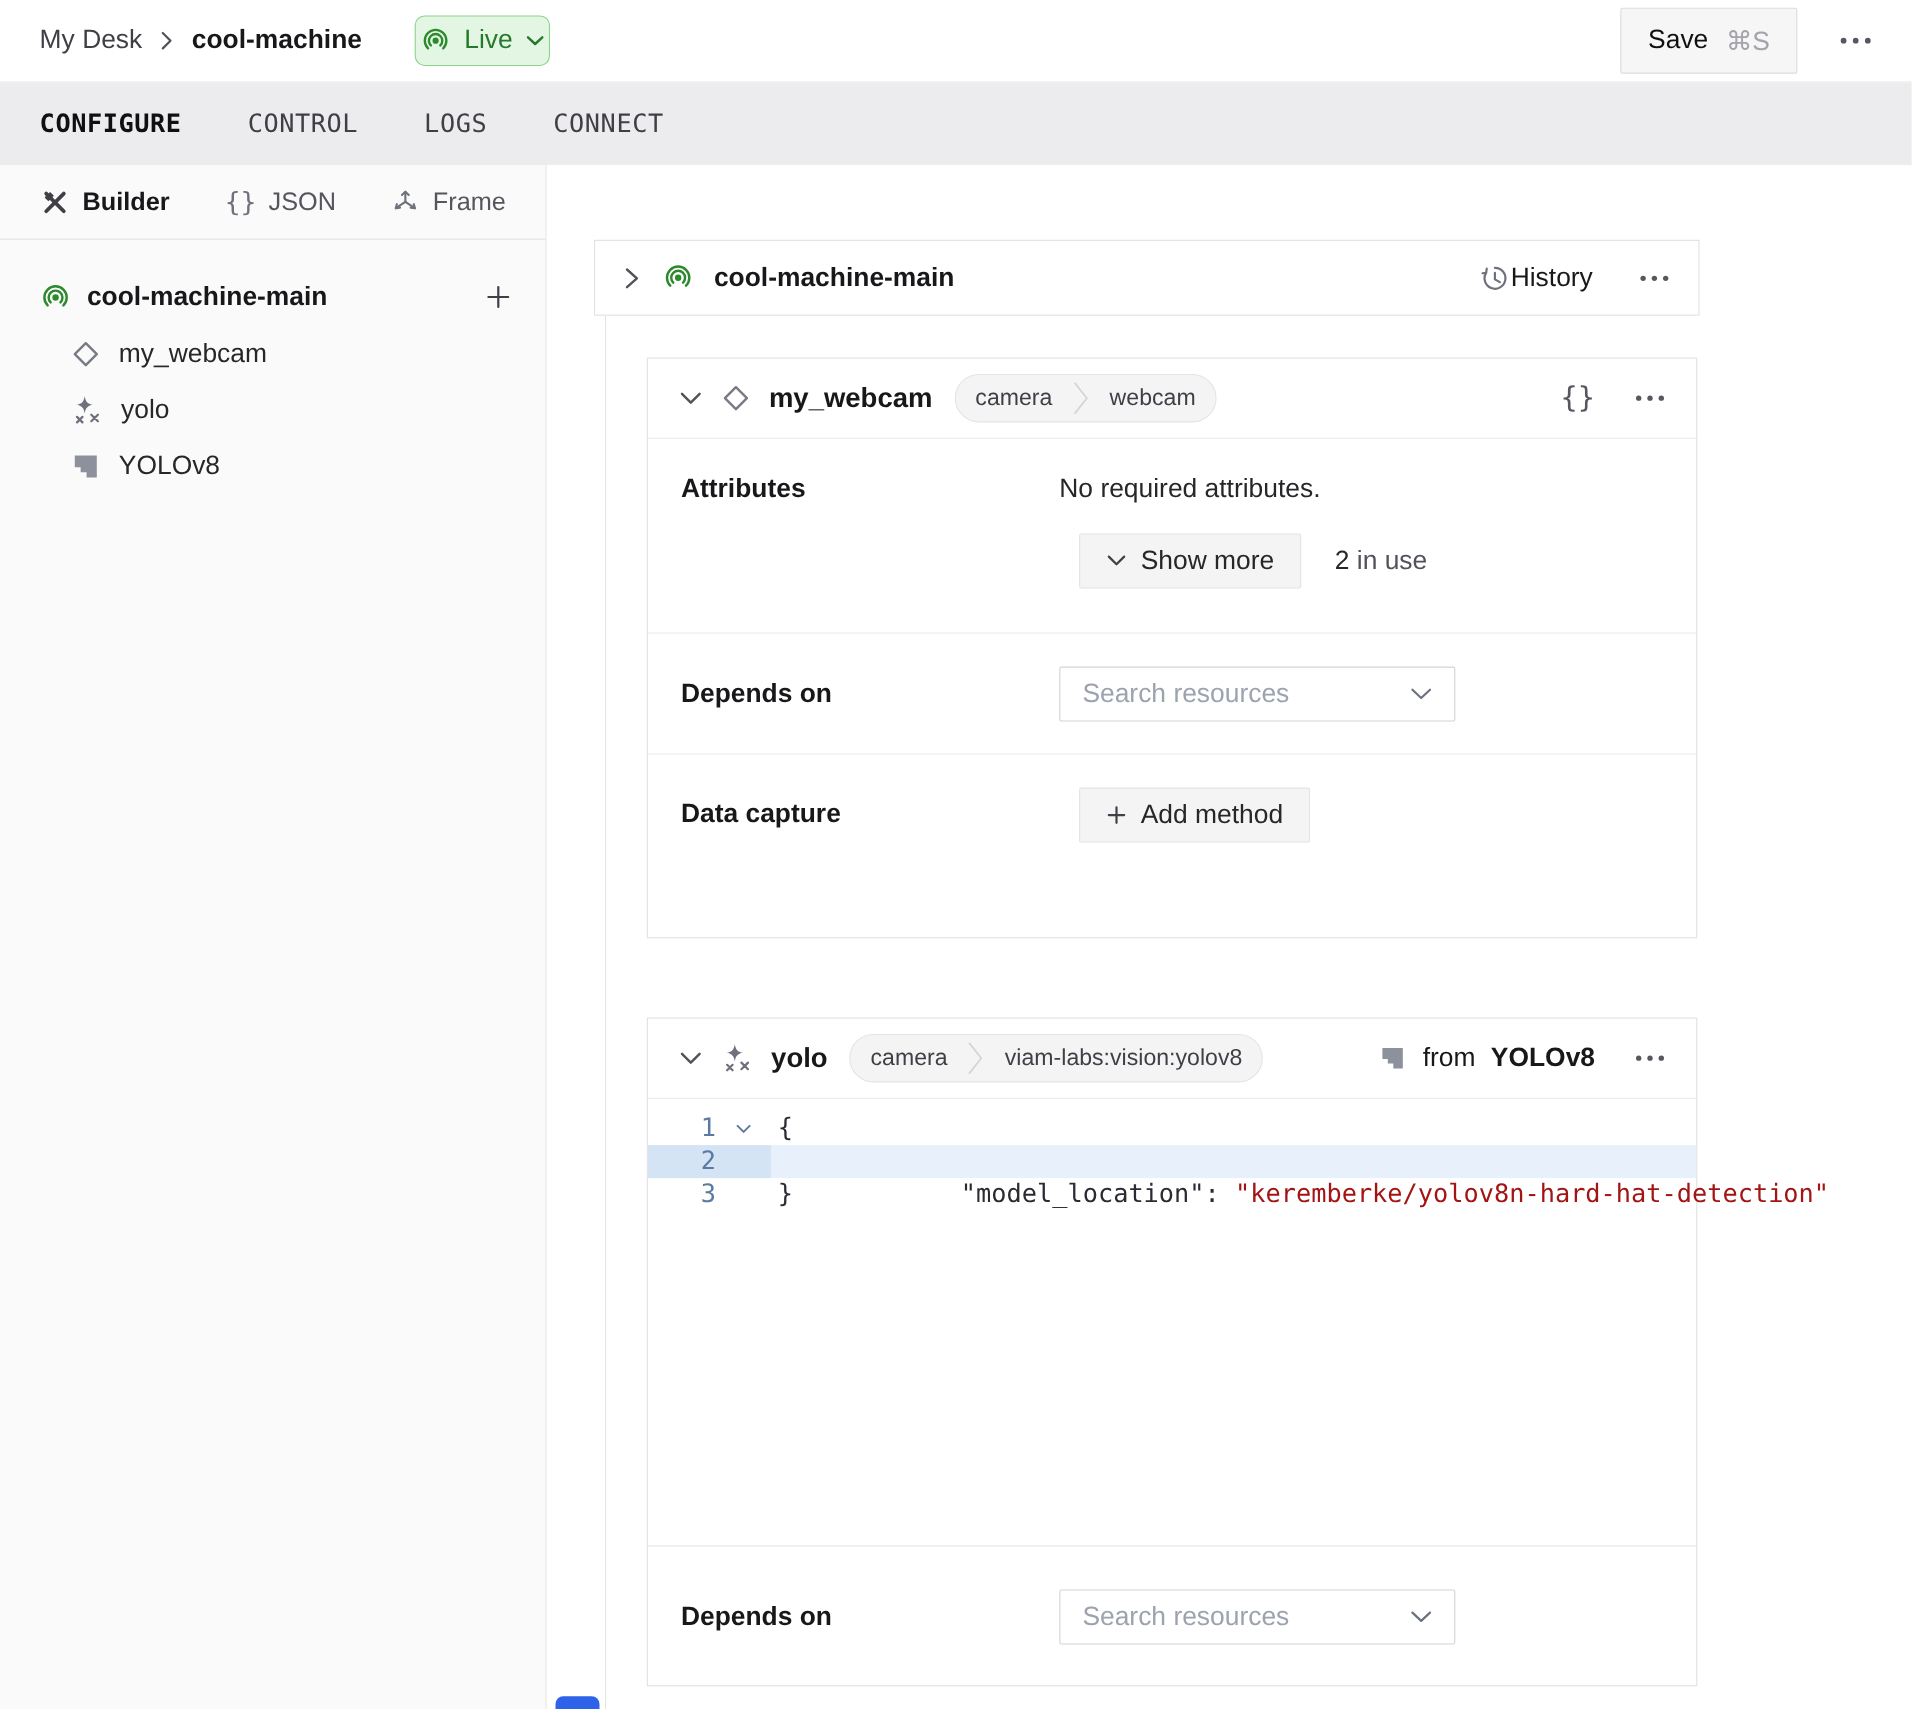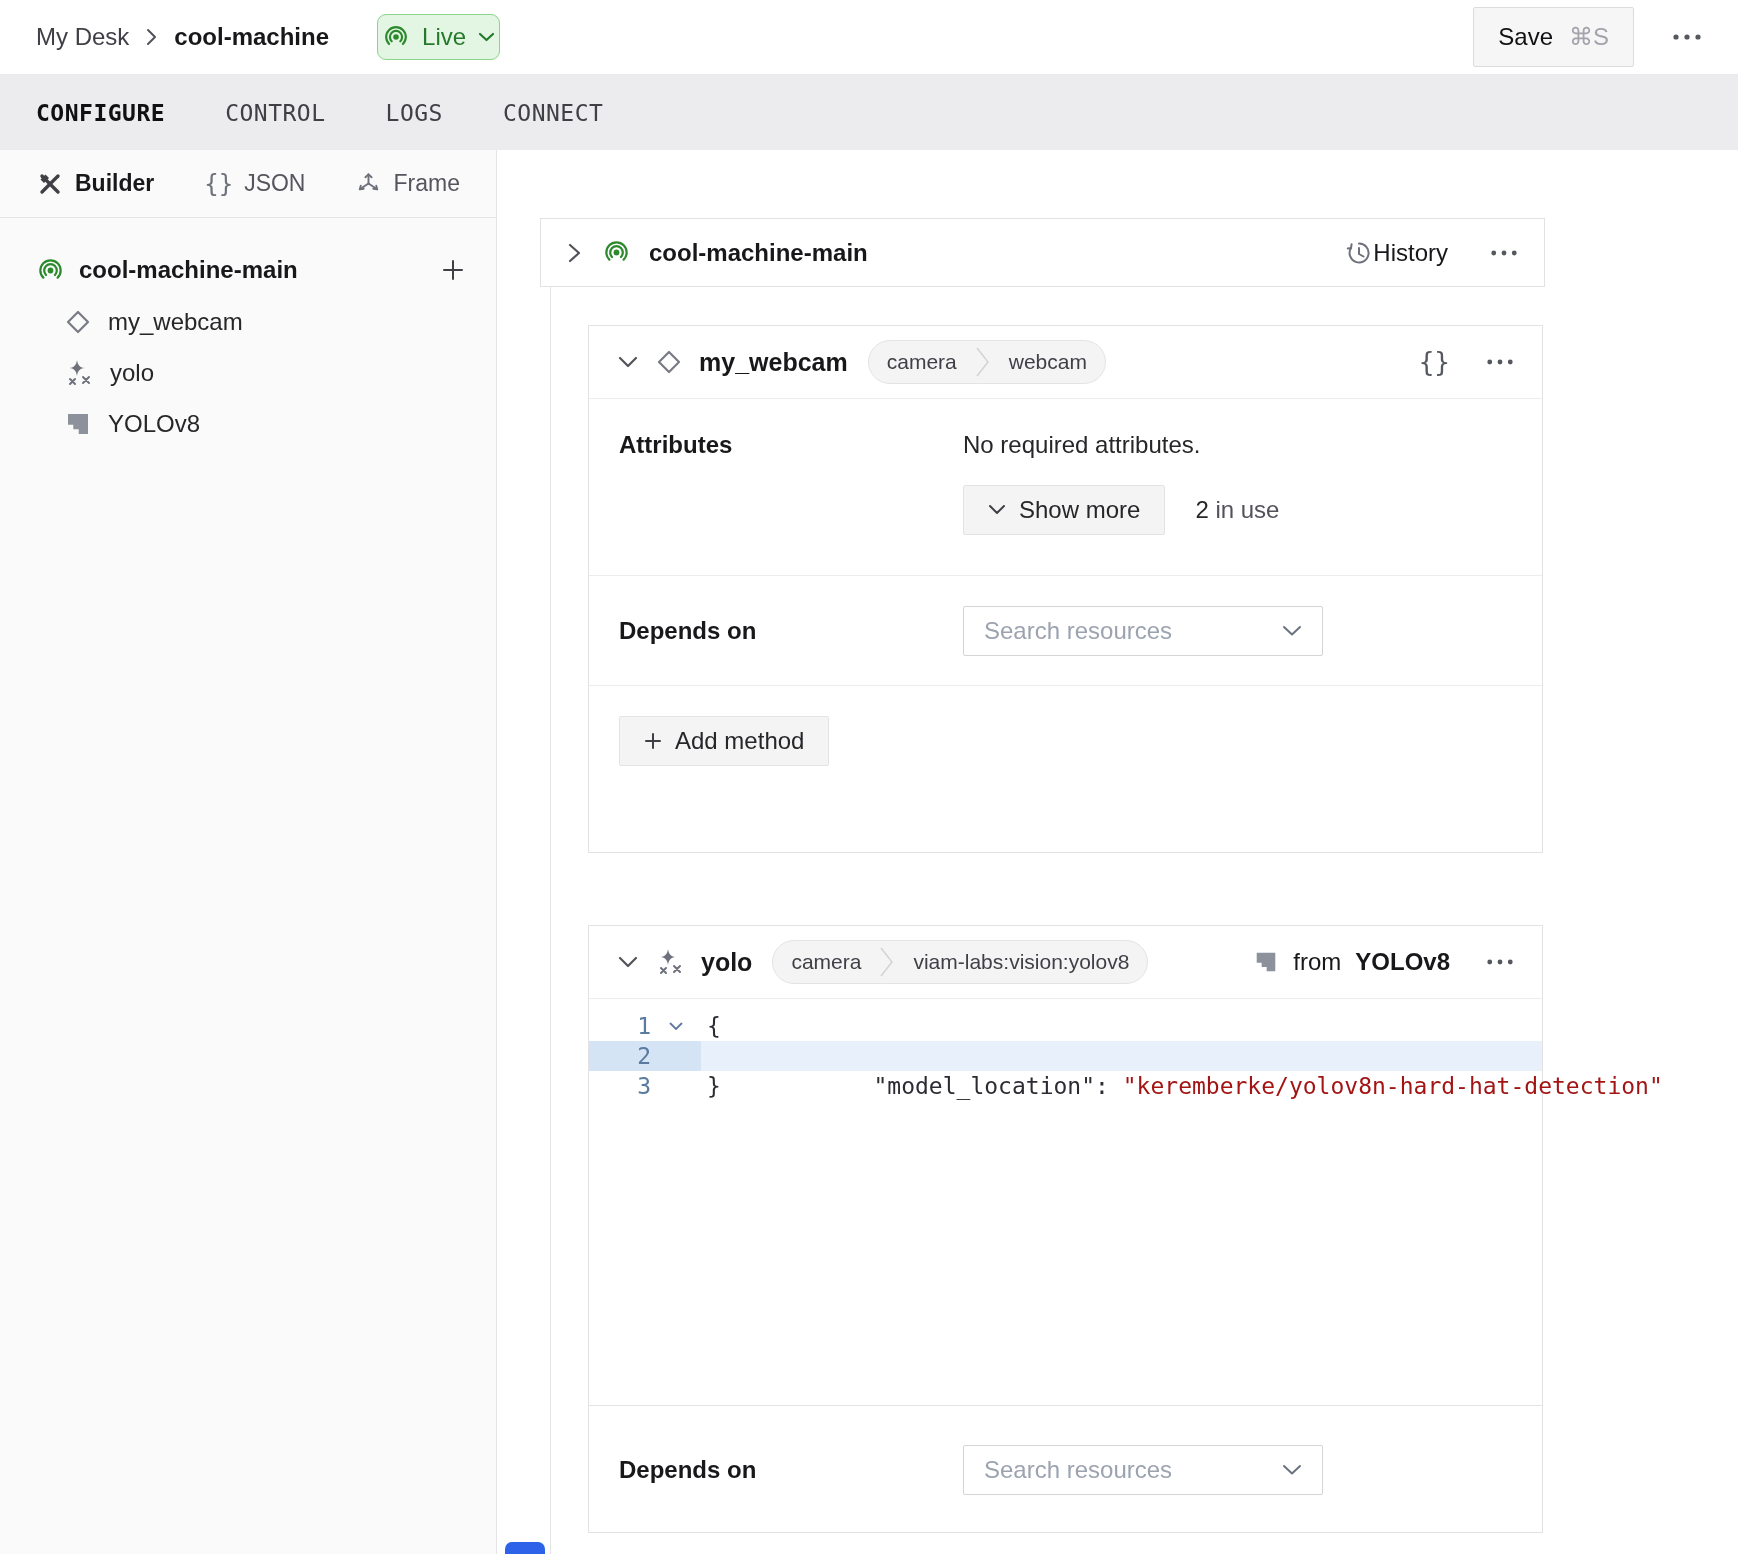--- a/index.html
+++ b/index.html
@@ -97,21 +97,21 @@
 
   .section { display:flex; padding:0 30px; }
   .section + .section { border-top:1px solid #ececee; }
   .sec-label { width:344px; font-size:24px; font-weight:700; color:#18181b; flex-shrink:0; }
   .sec-attributes { height:176px; padding-top:32px; }
   .attr-content { display:flex; flex-direction:column; gap:26px; font-size:24px; color:#27272a; }
   .show-row { display:flex; align-items:center; gap:30px; }
   .gray-btn {
     display:flex; align-items:center; gap:13px; height:50px; padding:0 24px;
     background:#f4f4f5; border:1px solid #e3e3e6; border-radius:2px;
-    font-size:24px; color:#27272a; cursor:pointer;
+    font-size:24px; color:#27272a; cursor:pointer;margin-left:18px;
   }
   .in-use { font-size:24px; color:#52525b; }
   .in-use .count { color:#27272a; }
   .sec-depends { height:110px; align-items:center; }
   .sec-datacap { height:168px; padding-top:30px; }
   .sec-datacap .sec-label { margin-top:10px; }
   .select {
     width:360px; height:50px; display:flex; align-items:center; padding:0 20px;
     background:#fff; border:1px solid #d4d4d8; border-radius:2px; cursor:pointer;
   }
@@ -368,20 +368,21 @@
         <span class="select-placeholder">Search resources</span>
         <span class="chev">
           <svg width="20" height="12" viewBox="0 0 20 12">
               <polyline points="2,2 10,9.5 18,2" fill="none" stroke="#6b7280" stroke-width="2" stroke-linecap="round" stroke-linejoin="round"></polyline>
             </svg>
         </span>
       </div>
     </div>
 
     <div class="section sec-datacap">
+      <span class="sec-label">Data capture</span>
       <button class="gray-btn">
         <span>
           <svg width="18" height="18" viewBox="0 0 18 18">
               <path d="M9 2 L9 16 M2 9 L16 9" stroke="#3f3f46" stroke-width="2" stroke-linecap="round"></path>
             </svg>
         </span>
         <span>Add method</span>
       </button>
     </div>
   </div>

